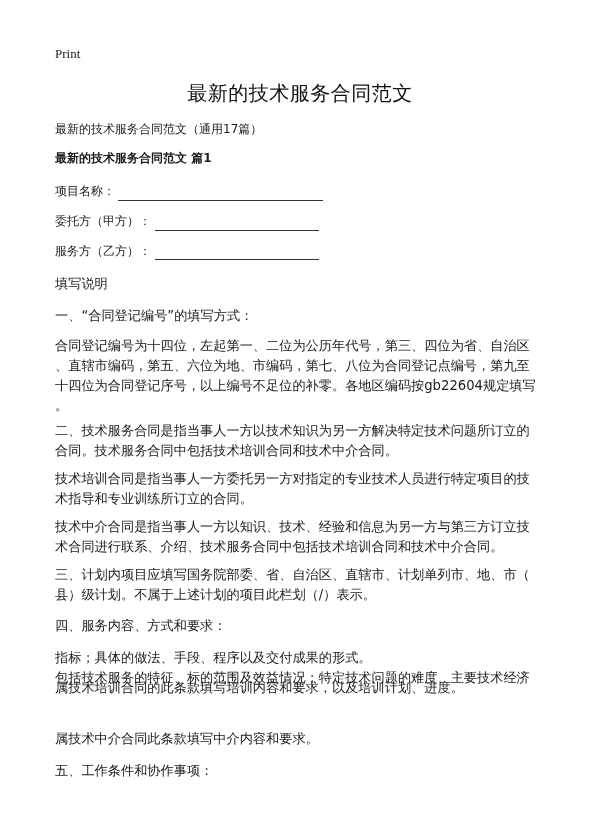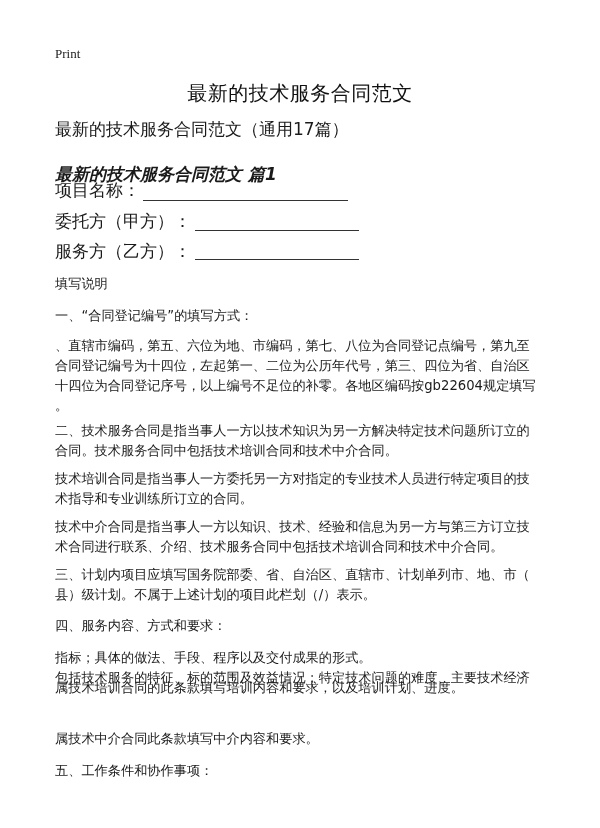--- a/index.html
+++ b/index.html
@@ -1,21 +1,21 @@
 <!DOCTYPE html>
 <html><head>
 <meta charset="utf-8">
 <style>
   html, body { margin: 0; padding: 0; background: #ffffff; }
   body { width: 600px; height: 828px; position: relative; overflow: hidden; color: #111; font-family: "DejaVu Sans", "Liberation Sans", sans-serif; }
   .print { position: absolute; left: 55px; top: 46px; font-family: "Liberation Serif", "DejaVu Serif", serif; font-size: 13px; color: #222; }
   .title { position: absolute; left: 0; width: 600px; top: 80px; text-align: center; font-size: 20px; color: #111; letter-spacing: 0.5px; }
-  .line { position: absolute; left: 55px; font-size: 17px; line-height: 20px; white-space: nowrap; color: #1a1a1a; }
+  .line { position: absolute; left: 55px; font-size: 12px; line-height: 20px; white-space: nowrap; color: #1a1a1a; }
   .subtitle { top: 119px; }
-  .heading { top: 164px; font-weight: bold; font-style: italic; }
+  .heading { top: 148px; font-weight: bold; }
   .field { display: flex; align-items: flex-end; }
   .blank { display: inline-block; border-bottom: 1.3px solid #333; height: 16px; }
   .f1 { top: 181px; font-family: Liberation Serif, serif; } .f1 .blank { width: 205px; margin-left: 3px; }
   .f2 { top: 211px; } .f2 .blank { width: 164px; margin-left: 4px; }
   .f3 { top: 241px; align-items: center; } .f3 .blank { width: 164px; margin-left: 4px; }
   .para { position: absolute; left: 55px; width: 500px; font-size: 13.2px; line-height: 20px; color: #1a1a1a; }
   .para span { display: block; white-space: nowrap; }
 </style>
 </head>
 <body>
@@ -39,22 +39,22 @@
   <span class="blank"></span>
 </div>
 
 <div class="para" style="top:274px">
   <span>填写说明</span>
 </div>
 <div class="para" style="top:306px">
   <span>一、“合同登记编号”的填写方式：</span>
 </div>
 <div class="para" style="top:336px">
+  <span>合同登记编号为十四位，左起第一、二位为公历年代号，第三、四位为省、自治区</span>
   <span>、直辖市编码，第五、六位为地、市编码，第七、八位为合同登记点编号，第九至</span>
-  <span>合同登记编号为十四位，左起第一、二位为公历年代号，第三、四位为省、自治区</span>
   <span>十四位为合同登记序号，以上编号不足位的补零。各地区编码按gb22604规定填写</span>
   <span>。</span>
 </div>
 <div class="para" style="top:421px">
   <span>二、技术服务合同是指当事人一方以技术知识为另一方解决特定技术问题所订立的</span>
   <span>合同。技术服务合同中包括技术培训合同和技术中介合同。</span>
 </div>
 <div class="para" style="top:469px">
   <span>技术培训合同是指当事人一方委托另一方对指定的专业技术人员进行特定项目的技</span>
   <span>术指导和专业训练所订立的合同。</span>

